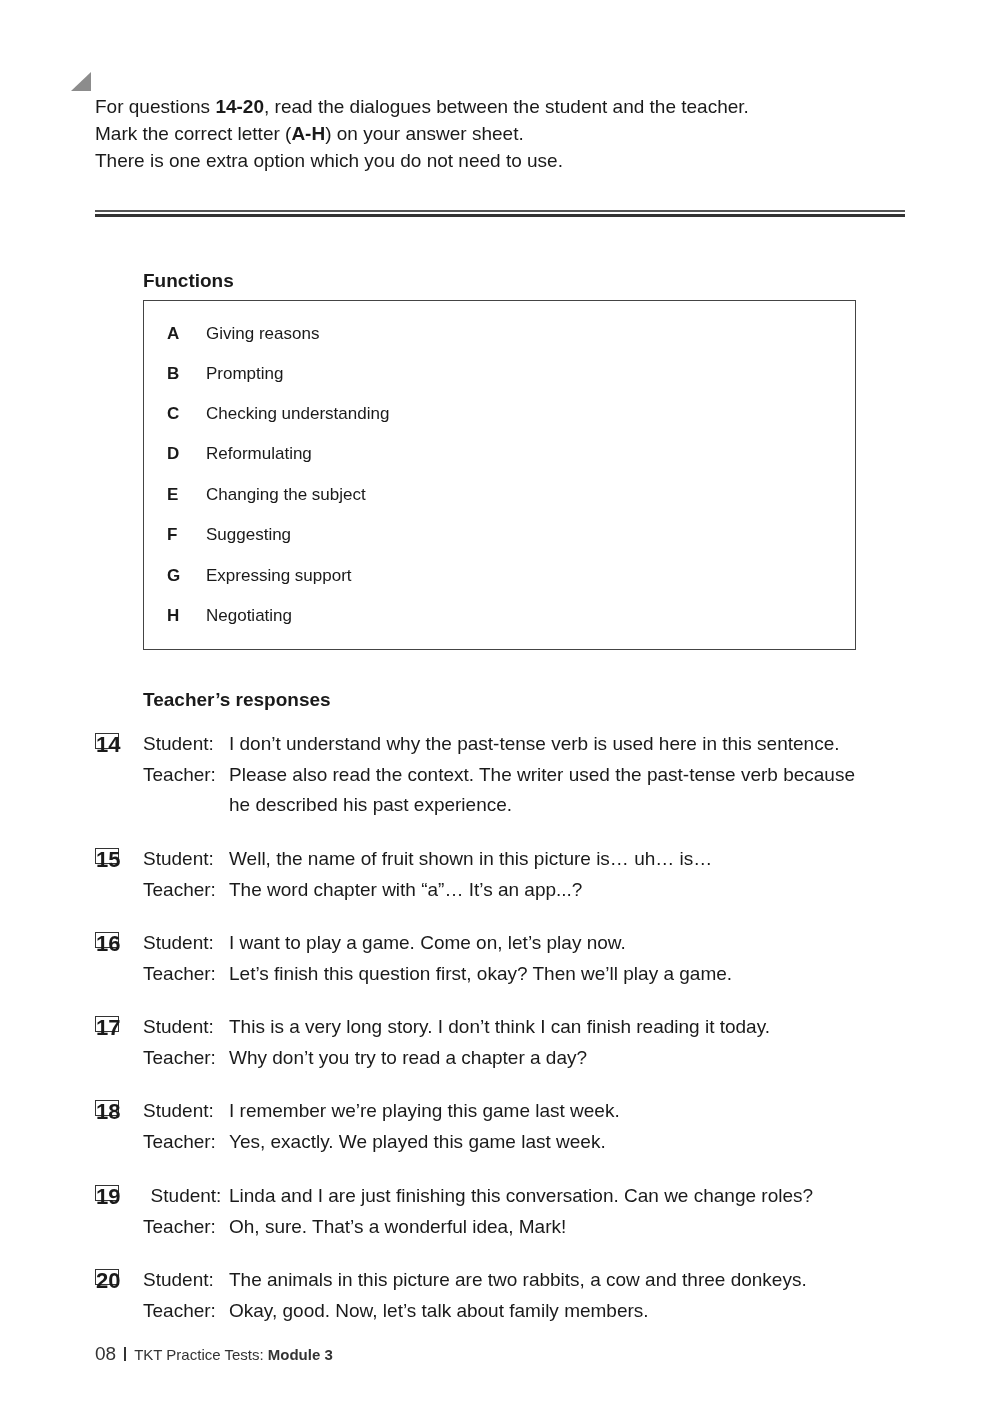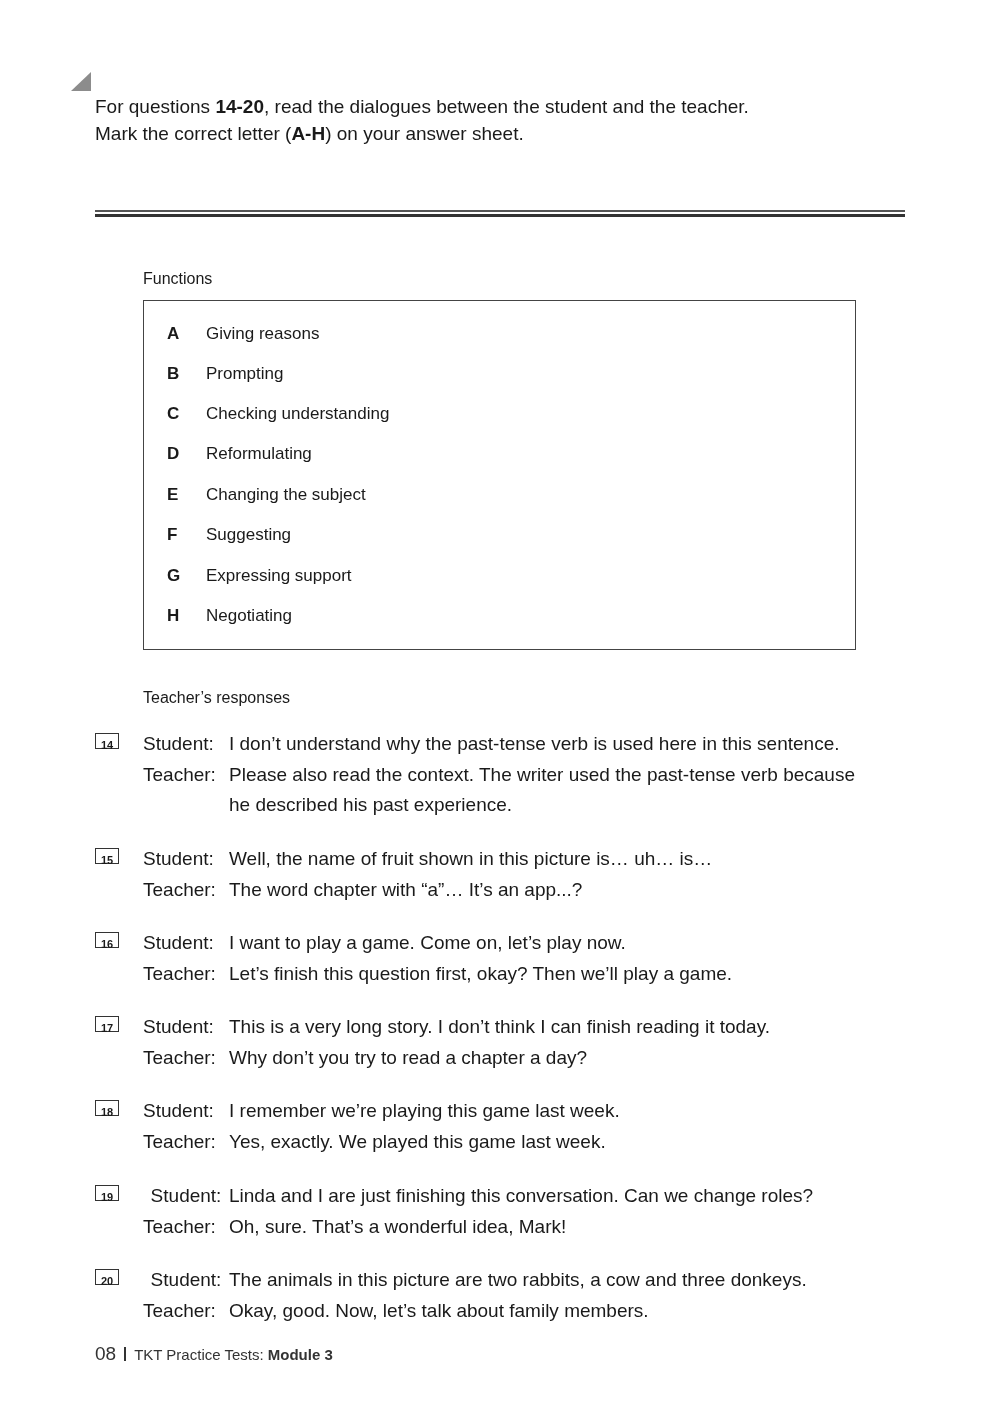--- a/index.html
+++ b/index.html
@@ -5,43 +5,44 @@
   html, body { margin: 0; padding: 0; background: #ffffff; }
   body { width: 1000px; height: 1415px; position: relative; overflow: hidden;
          font-family: "Liberation Sans", sans-serif; color: #1a1a1a; }
   .corner { position: absolute; left: 71px; top: 72px; width: 0; height: 0;
             border-left: 20px solid transparent; border-bottom: 19px solid #8c8c8c; }
   .instructions { position: absolute; left: 95px; top: 93px; font-size: 19px; line-height: 27px; }
   .instructions div { white-space: nowrap; }
   .rule { position: absolute; left: 95px; top: 210px; width: 810px; height: 7px; }
   .rule .thin { position: absolute; top: 0; left: 0; right: 0; height: 2px; background: #555; }
   .rule .thick { position: absolute; top: 4px; left: 0; right: 0; height: 3px; background: #333; }
-  .section-title { position: absolute; left: 143px; font-size: 16px; font-weight: normal; }
+  .section-title { position: absolute; left: 143px; font-size: 19px; font-weight: bold; }
   .func-box { position: absolute; left: 143px; top: 300px; width: 713px; height: 350px;
               border: 1.5px solid #444; box-sizing: border-box; }
   .func-item { position: absolute; left: 23px; font-size: 17px; white-space: nowrap; }
   .func-item .letter { display: inline-block; width: 39px; font-weight: bold; }
   .qa { position: absolute; left: 95px; font-size: 19px; }
   .qnum { position: absolute; left: 0; top: 0; width: 24px; height: 16px; border: 1.5px solid #333;
-          box-sizing: border-box; font-weight: bold; font-size: 11px; text-align: center; line-height: 22px; }
+          box-sizing: border-box; font-weight: bold; font-size: 22px; text-align: center; line-height: 22px; }
   .line { position: absolute; left: 48px; white-space: nowrap; }
   .line .spk { display: inline-block; width: 86px; }
   .cont { position: absolute; left: 134px; white-space: nowrap; }
   .footer { position: absolute; left: 95px; top: 1343px; font-size: 15px; white-space: nowrap; color: #333; }
   .footer .pg { font-size: 19px; color: #333; }
   .footer .sep { display: inline-block; width: 2px; height: 14px; background: #333; margin: 0 8px 0 8px; vertical-align: -1px; }
 </style>
 </head>
 <body>
 
 <div class="corner"></div>
 
 <div class="instructions">
   <div><span>For questions </span><b>14-20</b><span>, read the dialogues between the student and the teacher.</span></div>
   <div><span>Mark the correct letter (</span><b>A-H</b><span>) on your answer sheet.</span></div>
+  <div>There is one extra option which you do not need to use.</div>
 </div>
 
 <div class="rule">
   <div class="thin"></div>
   <div class="thick"></div>
 </div>
 
 <div class="section-title" style="top:270px;">Functions</div>
 
 <div class="func-box">
@@ -89,19 +90,19 @@
 </div>
 
 <div class="qa" style="top:1185px;">
   <div class="qnum">19</div>
   <div class="line" style="top:0;text-align:center;"><span class="spk">Student:</span><span>Linda and I are just finishing this conversation. Can we change roles?</span></div>
   <div class="line" style="top:31px;"><span class="spk">Teacher:</span><span>Oh, sure. That’s a wonderful idea, Mark!</span></div>
 </div>
 
 <div class="qa" style="top:1269px;">
   <div class="qnum">20</div>
-  <div class="line" style="top:0;text-align:center;"><span class="spk">Student:</span><span>The animals in this picture are two rabbits, a cow and three donkeys.</span></div>
+  <div class="line" style="top:0;"><span class="spk">Student:</span><span>The animals in this picture are two rabbits, a cow and three donkeys.</span></div>
   <div class="line" style="top:31px;"><span class="spk">Teacher:</span><span>Okay, good. Now, let’s talk about family members.</span></div>
 </div>
 
 <div class="footer">
   <span class="pg">08</span><span class="sep"></span><span>TKT Practice Tests: </span><b>Module 3</b>
 </div>
 
 </body></html>

